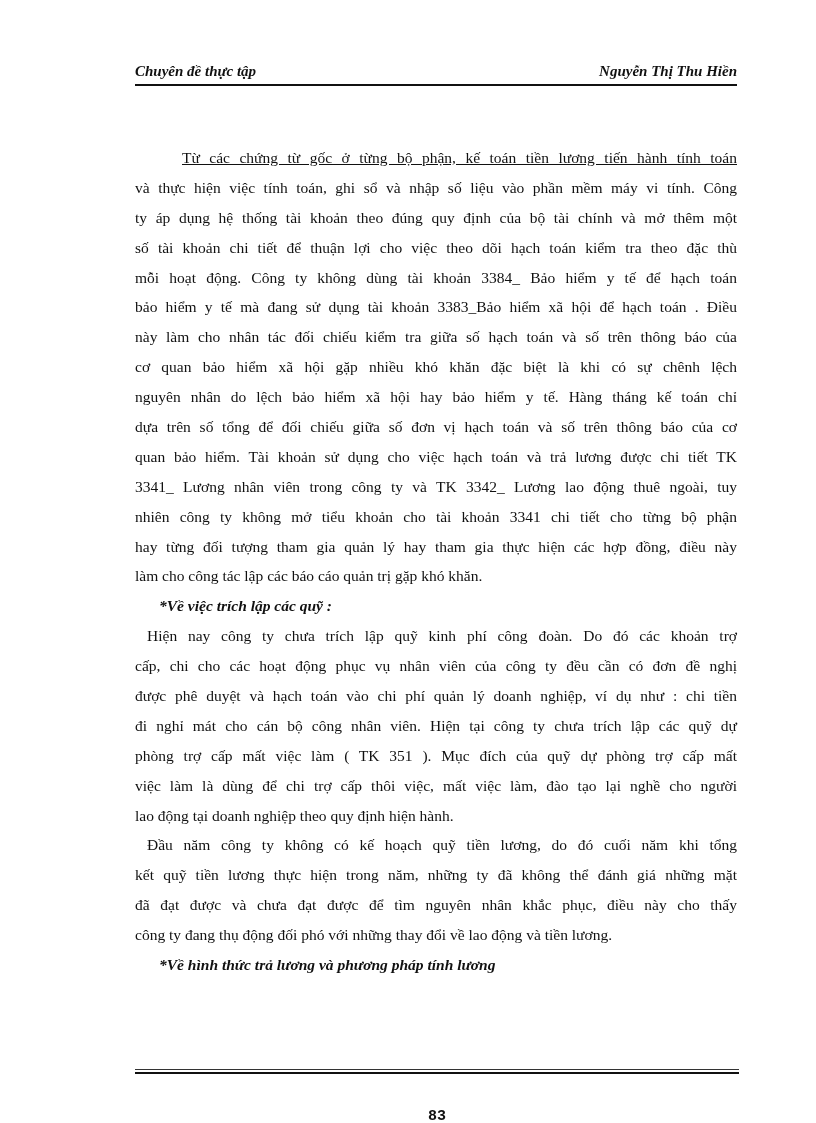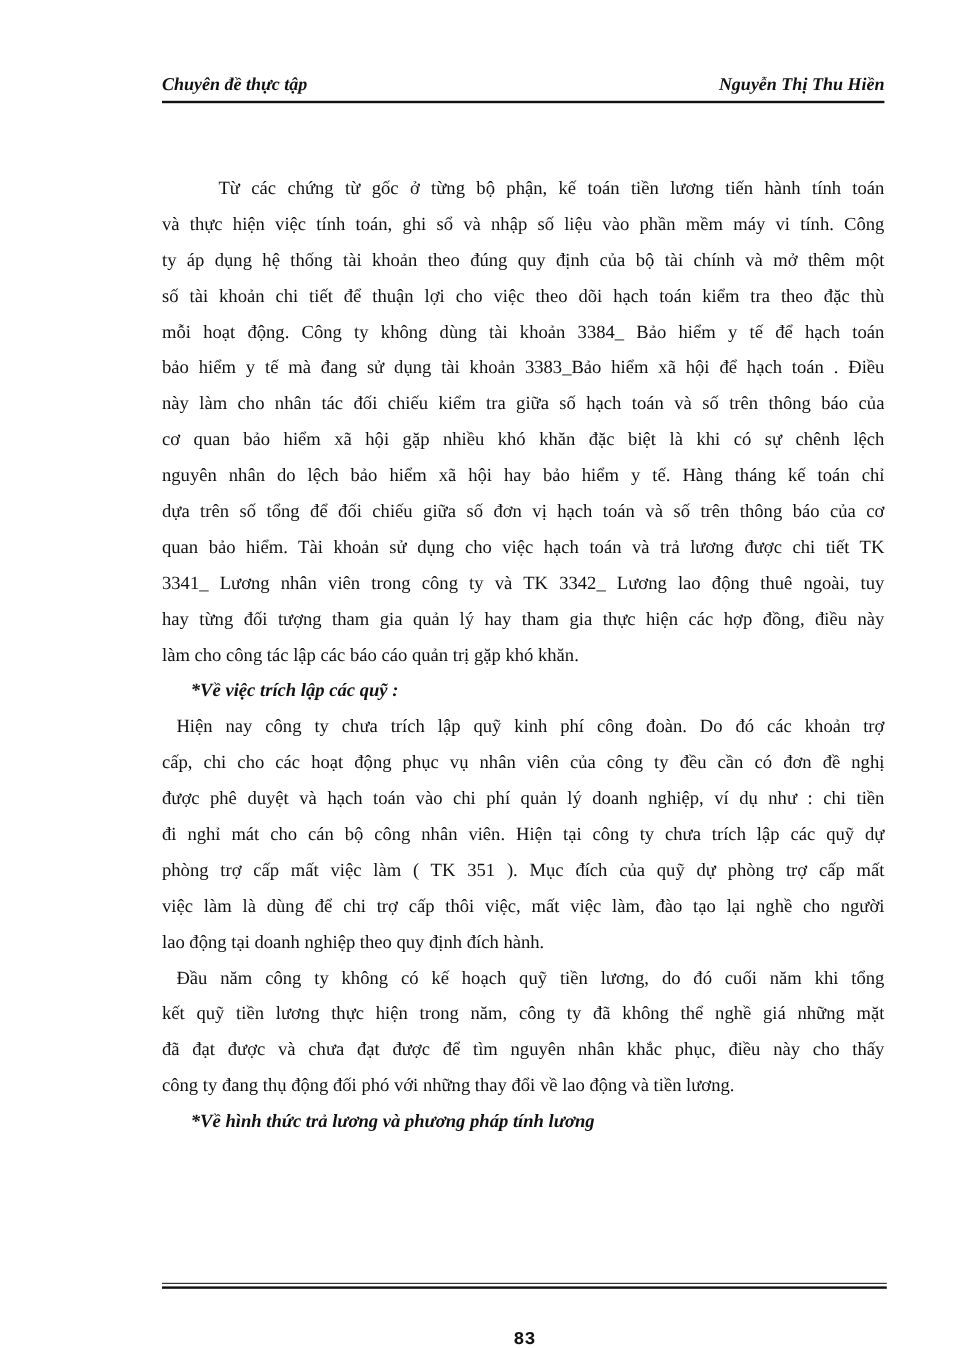--- a/index.html
+++ b/index.html
@@ -7,21 +7,21 @@
   .page { position: absolute; left: 0; top: 15px; width: 660px; height: 1123px; background: #fff; }
   .header { position: absolute; left: 135px; top: 48px; width: 602px; height: 20px;
     font-family: "Liberation Serif", serif; font-style: italic; font-weight: bold; font-size: 15px; color: #111; }
   .header .left { position: absolute; left: 0; top: 0; }
   .header .right { position: absolute; right: 0; top: 0; }
   .header-rule { position: absolute; left: 135px; top: 69px; width: 602px; height: 2px; background: #111; }
   .body { position: absolute; left: 135px; top: 128px; width: 602px;
     font-family: "Liberation Serif", serif; font-size: 15.5px; color: #111; }
   .line { height: 29.9px; line-height: 29.9px; white-space: nowrap; text-align: justify; text-align-last: justify; }
   .line.last { text-align-last: left; }
-  .indent1 { padding-left: 47px; }
+  .indent1 { padding-left: 47px; text-decoration: underline; }
   .indent2 { padding-left: 12px; }
   .heading { font-weight: bold; font-style: italic; padding-left: 24px; text-align-last: left; }
   .footer-rule1 { position: absolute; left: 135px; top: 1054px; width: 604px; height: 1px; background: #333; }
   .footer-rule2 { position: absolute; left: 135px; top: 1057px; width: 604px; height: 2px; background: #111; }
   .page-number { position: absolute; left: 135px; width: 604px; top: 1057px; text-align: center;
     font-family: Liberation Mono, monospace; font-weight: bold; font-size: 15px; color: #111; margin-top: 36px; }
   .page-edge { position: absolute; left: 24px; top: 1121px; width: 770px; height: 0; border-top: 1px dotted #bbb; }
 </style>
 </head>
 <body>
@@ -41,40 +41,41 @@
       <div class="line">ty áp dụng hệ thống tài khoản theo đúng quy định của bộ tài chính và mở thêm một</div>
       <div class="line">số tài khoản  chi tiết để thuận  lợi cho việc theo dõi hạch  toán kiểm tra theo đặc thù</div>
       <div class="line">mỗi hoạt động. Công ty không  dùng  tài khoản  3384_ Bảo hiểm y tế để hạch toán</div>
       <div class="line">bảo hiểm y tế mà đang sử dụng tài khoản  3383_Bảo hiểm xã hội để hạch toán . Điều</div>
       <div class="line">này  làm cho nhân tác đối chiếu kiểm tra giữa số hạch  toán và  số trên thông báo của</div>
       <div class="line">cơ  quan  bảo  hiểm  xã  hội  gặp  nhiều  khó  khăn  đặc  biệt  là  khi  có  sự  chênh  lệch</div>
       <div class="line">nguyên  nhân  do lệch bảo hiểm xã hội hay bảo hiểm y tế. Hàng  tháng  kế toán  chỉ</div>
       <div class="line">dựa trên số tổng để đối chiếu giữa số đơn vị hạch toán và  số trên thông báo của cơ</div>
       <div class="line">quan  bảo hiểm. Tài  khoản sử dụng  cho việc hạch toán và trả lương được chi tiết TK</div>
       <div class="line">3341_ Lương nhân  viên trong công ty và TK  3342_ Lương  lao động thuê ngoài,  tuy</div>
+      <div class="line">nhiên  công ty không  mở tiểu khoản  cho tài khoản  3341 chi tiết cho từng bộ phận</div>
       <div class="line">hay  từng đối tượng tham  gia quản  lý hay tham  gia thực hiện các hợp đồng, điều này</div>
       <div class="line last">làm  cho công tác lập các báo cáo quản trị gặp  khó khăn.</div>
     </div>
 
     <div class="line heading">*Về việc trích lập các quỹ :</div>
 
     <div>
       <div class="line indent2">Hiện nay  công ty chưa trích lập quỹ kinh phí  công đoàn. Do đó các khoản trợ</div>
       <div class="line">cấp,  chi  cho các hoạt động phục  vụ nhân  viên  của  công ty đều cần có đơn đề nghị</div>
       <div class="line">được phê duyệt và hạch toán vào  chi phí quản lý doanh nghiệp,  ví dụ như  : chi tiền</div>
       <div class="line">đi nghỉ  mát  cho cán bộ công nhân  viên.  Hiện tại công ty chưa trích lập các quỹ dự</div>
       <div class="line">phòng  trợ cấp mất việc làm ( TK  351 ). Mục đích của quỹ dự phòng trợ cấp mất</div>
       <div class="line">việc  làm là dùng  để chi trợ cấp thôi việc, mất việc làm, đào tạo lại nghề  cho người</div>
-      <div class="line last">lao động tại doanh nghiệp  theo quy định đích hành.</div>
+      <div class="line last">lao động tại doanh nghiệp  theo quy định hiện hành.</div>
     </div>
 
 
     <div>
       <div class="line indent2">Đầu năm  công ty không  có kế hoạch quỹ  tiền lương,  do đó cuối năm khi  tổng</div>
-      <div class="line">kết quỹ  tiền lương thực hiện trong năm,  công ty đã không  thể nghề giá những mặt</div>
+      <div class="line">kết quỹ  tiền lương thực hiện trong năm,  những ty đã không  thể đánh giá những mặt</div>
       <div class="line">đã đạt được và  chưa đạt được để tìm nguyên  nhân  khắc phục,  điều này  cho thấy</div>
       <div class="line last">công ty đang thụ động đối phó với những thay đổi về lao động và  tiền lương.</div>
     </div>
 
     <div class="line heading">*Về hình thức trả lương và phương pháp tính lương</div>
   </div>
 
   <div class="footer-rule1"></div>
   <div class="footer-rule2"></div>
   <div class="page-number">83</div>

